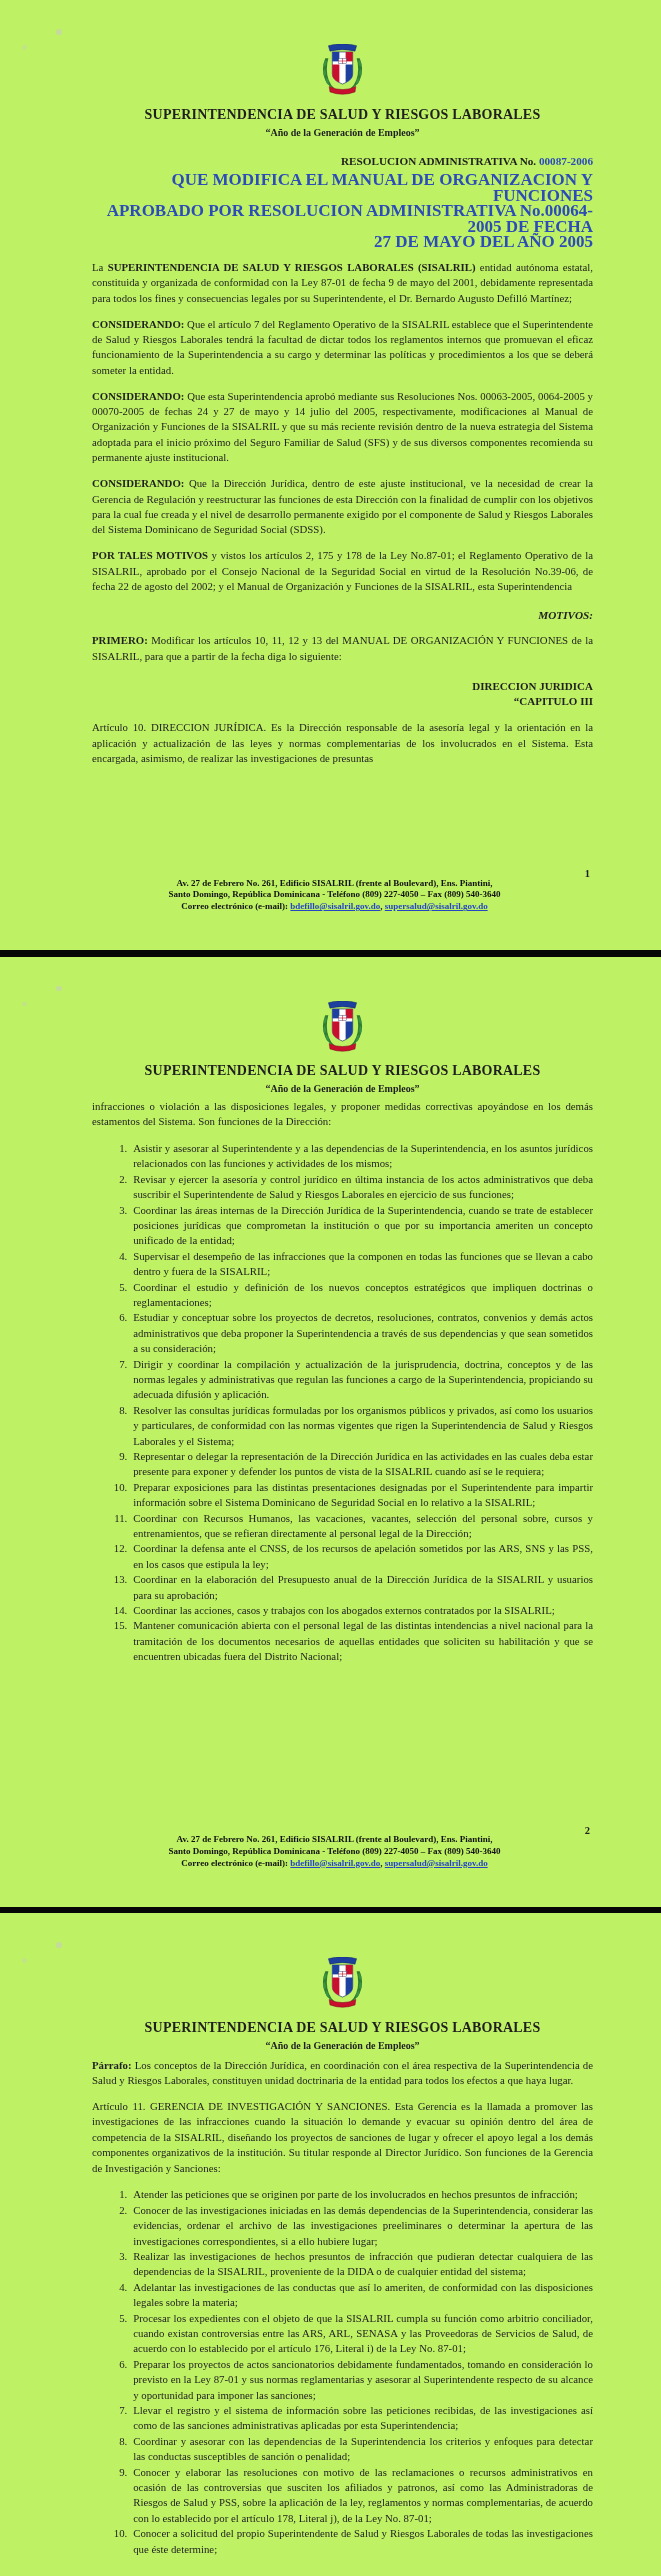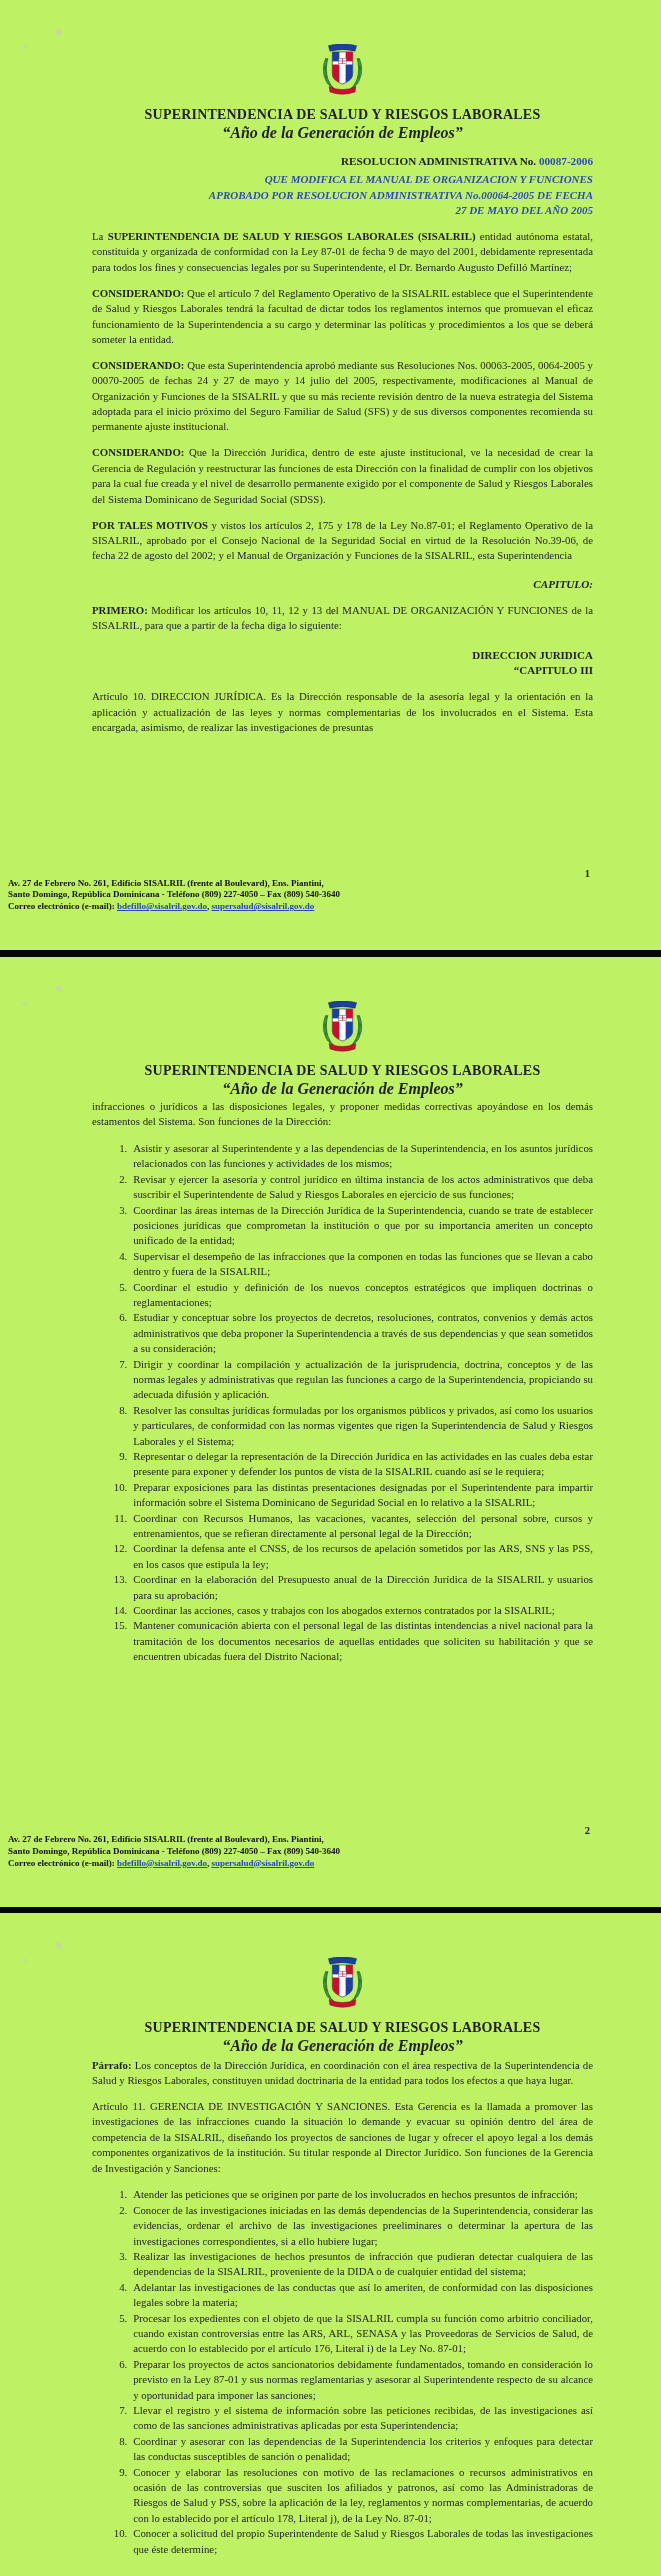--- a/index.html
+++ b/index.html
@@ -29,38 +29,38 @@
   .speck{position:absolute;border-radius:50%;background:#c9c9c9;opacity:.55;}
   .speck.a{left:56px;top:29px;width:5.7px;height:5.7px;}
   .speck.b{left:22px;top:45px;width:4.9px;height:4.9px;opacity:.35;}
 
   .doc-header{text-align:center;padding-top:44px;}
   .coat{width:47px;height:52px;display:inline-block;}
   .org-title{
     font-weight:bold;font-size:14px;line-height:18px;margin-top:5.7px;
     letter-spacing:0.2px;
   }
-  .org-subtitle{font-weight:bold;font-size:16px;line-height:17px;font-style:italic;}
+  .org-subtitle{font-weight:bold;font-size:10px;line-height:17px;}
 
   .doc-body{font-size:10.8px;line-height:15.4px;}
   .para{margin:10.5px 0 0;text-align:justify;}
   .centered{text-align:right;}
   .res-line{margin:13px 0 0;font-size:11.2px;}
-  .blue-italic{margin:3.2px 0 0;color:var(--blue);font-weight:bold;font-style:italic;font-size:11px;line-height:15.4px;}
+  .blue-italic{margin:3.2px 0 0;color:var(--blue);font-weight:bold;font-size:17px;line-height:15.4px;}
   .resuelve{margin:13px 0 0;font-size:11.2px;}
   .chapter{margin:14.6px 0 0;font-weight:bold;font-size:11px;line-height:15.4px;}
   .doc-body ol{margin:11.3px 0 0;padding-left:38px;}
   .doc-body li{padding-left:3.2px;text-align:justify;margin:0;}
   .b{font-weight:bold;}
   .i{font-style:italic;}
   .blue{color:var(--blue);}
 
   .doc-footer{
     position:absolute;left:8px;right:0;bottom:37px;
-    text-align:left;
+    text-align:center;
     font-weight:bold;font-size:9px;line-height:11.8px;
     color:#111;
   }
   .doc-footer a{color:var(--link);text-decoration:underline;}
   .page-number{
     position:absolute;right:71px;bottom:71px;
     font-weight:bold;font-size:10.5px;
   }
   .m0{margin-top:1.6px;}
   .m3{margin-top:4px;}
@@ -96,21 +96,21 @@
         <div class="centered blue-italic">
           <div>QUE MODIFICA EL MANUAL DE ORGANIZACION Y FUNCIONES</div>
           <div>APROBADO POR RESOLUCION ADMINISTRATIVA No.00064-2005 DE FECHA</div>
           <div>27 DE MAYO DEL AÑO 2005</div>
         </div>
         <p class="para "><span>La </span><span class="b">SUPERINTENDENCIA DE SALUD Y RIESGOS LABORALES (SISALRIL)</span><span> entidad autónoma estatal, constituida y organizada de conformidad con la Ley 87-01 de fecha 9 de mayo del 2001, debidamente representada para todos los fines y consecuencias legales por su Superintendente, el Dr. Bernardo Augusto Defilló Martínez;</span></p>
         <p class="para "><span class="b">CONSIDERANDO: </span><span>Que el artículo 7 del Reglamento Operativo de la SISALRIL establece que el Superintendente de Salud y Riesgos Laborales tendrá la facultad de dictar todos los reglamentos internos que promuevan el eficaz funcionamiento de la Superintendencia a su cargo y determinar las políticas y procedimientos a los que se deberá someter la entidad.</span></p>
         <p class="para "><span class="b">CONSIDERANDO: </span><span>Que esta Superintendencia aprobó mediante sus Resoluciones Nos. 00063-2005, 0064-2005 y 00070-2005 de fechas 24 y 27 de mayo y 14 julio del 2005, respectivamente, modificaciones al Manual de Organización y Funciones de la SISALRIL y que su más reciente revisión dentro de la nueva estrategia del Sistema adoptada para el inicio próximo del Seguro Familiar de Salud (SFS) y de sus diversos componentes recomienda su permanente ajuste institucional.</span></p>
         <p class="para "><span class="b">CONSIDERANDO: </span><span>Que la Dirección Jurídica, dentro de este ajuste institucional, ve la necesidad de crear la Gerencia de Regulación y reestructurar las funciones de esta Dirección con la finalidad de cumplir con los objetivos para la cual fue creada y el nivel de desarrollo permanente exigido por el componente de Salud y Riesgos Laborales del Sistema Dominicano de Seguridad Social (SDSS).</span></p>
         <p class="para "><span class="b">POR TALES MOTIVOS</span><span> y vistos los artículos 2, 175 y 178 de la Ley No.87-01; el Reglamento Operativo de la SISALRIL, aprobado por el Consejo Nacional de la Seguridad Social en virtud de la Resolución No.39-06, de fecha 22 de agosto del 2002; y el Manual de Organización y Funciones de la SISALRIL, esta Superintendencia</span></p>
-        <p class="centered resuelve"><span class="b i">CAPITULO:</span></p>
+        <p class="centered resuelve"><span class="b i">MOTIVOS:</span></p>
         <p class="para "><span class="b">PRIMERO: </span><span>Modificar los artículos 10, 11, 12 y 13 del MANUAL DE ORGANIZACIÓN Y FUNCIONES de la SISALRIL, para que a partir de la fecha diga lo siguiente:</span></p>
         <div class="centered chapter">
           <div>DIRECCION JURIDICA</div>
           <div>“CAPITULO III</div>
         </div>
         <p class="para "><span>Artículo 10. DIRECCION JURÍDICA. Es la Dirección responsable de la asesoría legal y la orientación en la aplicación y actualización de las leyes y normas complementarias de los involucrados en el Sistema. Esta encargada, asimismo, de realizar las investigaciones de presuntas</span></p>
       </div>
   </div>
   <div class="doc-footer">
     <div>Av. 27 de Febrero No. 261, Edificio SISALRIL (frente al Boulevard), Ens. Piantini,</div>
@@ -142,21 +142,21 @@
         <path d="M17 26 v12 q0 7 9 11 v-23 Z" fill="#c8102e"></path>
         <path d="M43 26 v12 q0 7 -9 11 v-23 Z" fill="#1d3f9e"></path>
         <rect x="25" y="18" width="10" height="7" fill="#fff" stroke="#12265e" stroke-width="0.5"></rect>
         <path d="M30 18 v7 M25 21.5 h10" stroke="#c8102e" stroke-width="0.8"></path>
         <path d="M13 54 Q30 62 47 54 L46 61 Q30 67 14 61 Z" fill="#c8102e" stroke="#6e0a18" stroke-width="0.6"></path>
       </svg>
       <div class="org-title">SUPERINTENDENCIA DE SALUD Y RIESGOS LABORALES</div>
       <div class="org-subtitle">“Año de la Generación de Empleos”</div>
     </div>
     <div class="doc-body">
-        <p class="para m0"><span>infracciones o jurídicos a las disposiciones legales, y proponer medidas correctivas apoyándose en los demás estamentos del Sistema. Son funciones de la Dirección:</span></p>
+        <p class="para m0"><span>infracciones o violación a las disposiciones legales, y proponer medidas correctivas apoyándose en los demás estamentos del Sistema. Son funciones de la Dirección:</span></p>
         <ol start="1">
           <li>Asistir y asesorar al Superintendente y a las dependencias de la Superintendencia, en los asuntos jurídicos relacionados con las funciones y actividades de los mismos;</li>
           <li>Revisar y ejercer la asesoría y control jurídico en última instancia de los actos administrativos que deba suscribir el Superintendente de Salud y Riesgos Laborales en ejercicio de sus funciones;</li>
           <li>Coordinar las áreas internas de la Dirección Jurídica de la Superintendencia, cuando se trate de establecer posiciones jurídicas que comprometan la institución o que por su importancia ameriten un concepto unificado de la entidad;</li>
           <li>Supervisar el desempeño de las infracciones que la componen en todas las funciones que se llevan a cabo dentro y fuera de la SISALRIL;</li>
           <li>Coordinar el estudio y definición de los nuevos conceptos estratégicos que impliquen doctrinas o reglamentaciones;</li>
           <li>Estudiar y conceptuar sobre los proyectos de decretos, resoluciones, contratos, convenios y demás actos administrativos que deba proponer la Superintendencia a través de sus dependencias y que sean sometidos a su consideración;</li>
           <li>Dirigir y coordinar la compilación y actualización de la jurisprudencia, doctrina, conceptos y de las normas legales y administrativas que regulan las funciones a cargo de la Superintendencia, propiciando su adecuada difusión y aplicación.</li>
           <li>Resolver las consultas jurídicas formuladas por los organismos públicos y privados, así como los usuarios y particulares, de conformidad con las normas vigentes que rigen la Superintendencia de Salud y Riesgos Laborales y el Sistema;</li>
           <li>Representar o delegar la representación de la Dirección Jurídica en las actividades en las cuales deba estar presente para exponer y defender los puntos de vista de la SISALRIL cuando así se le requiera;</li>

